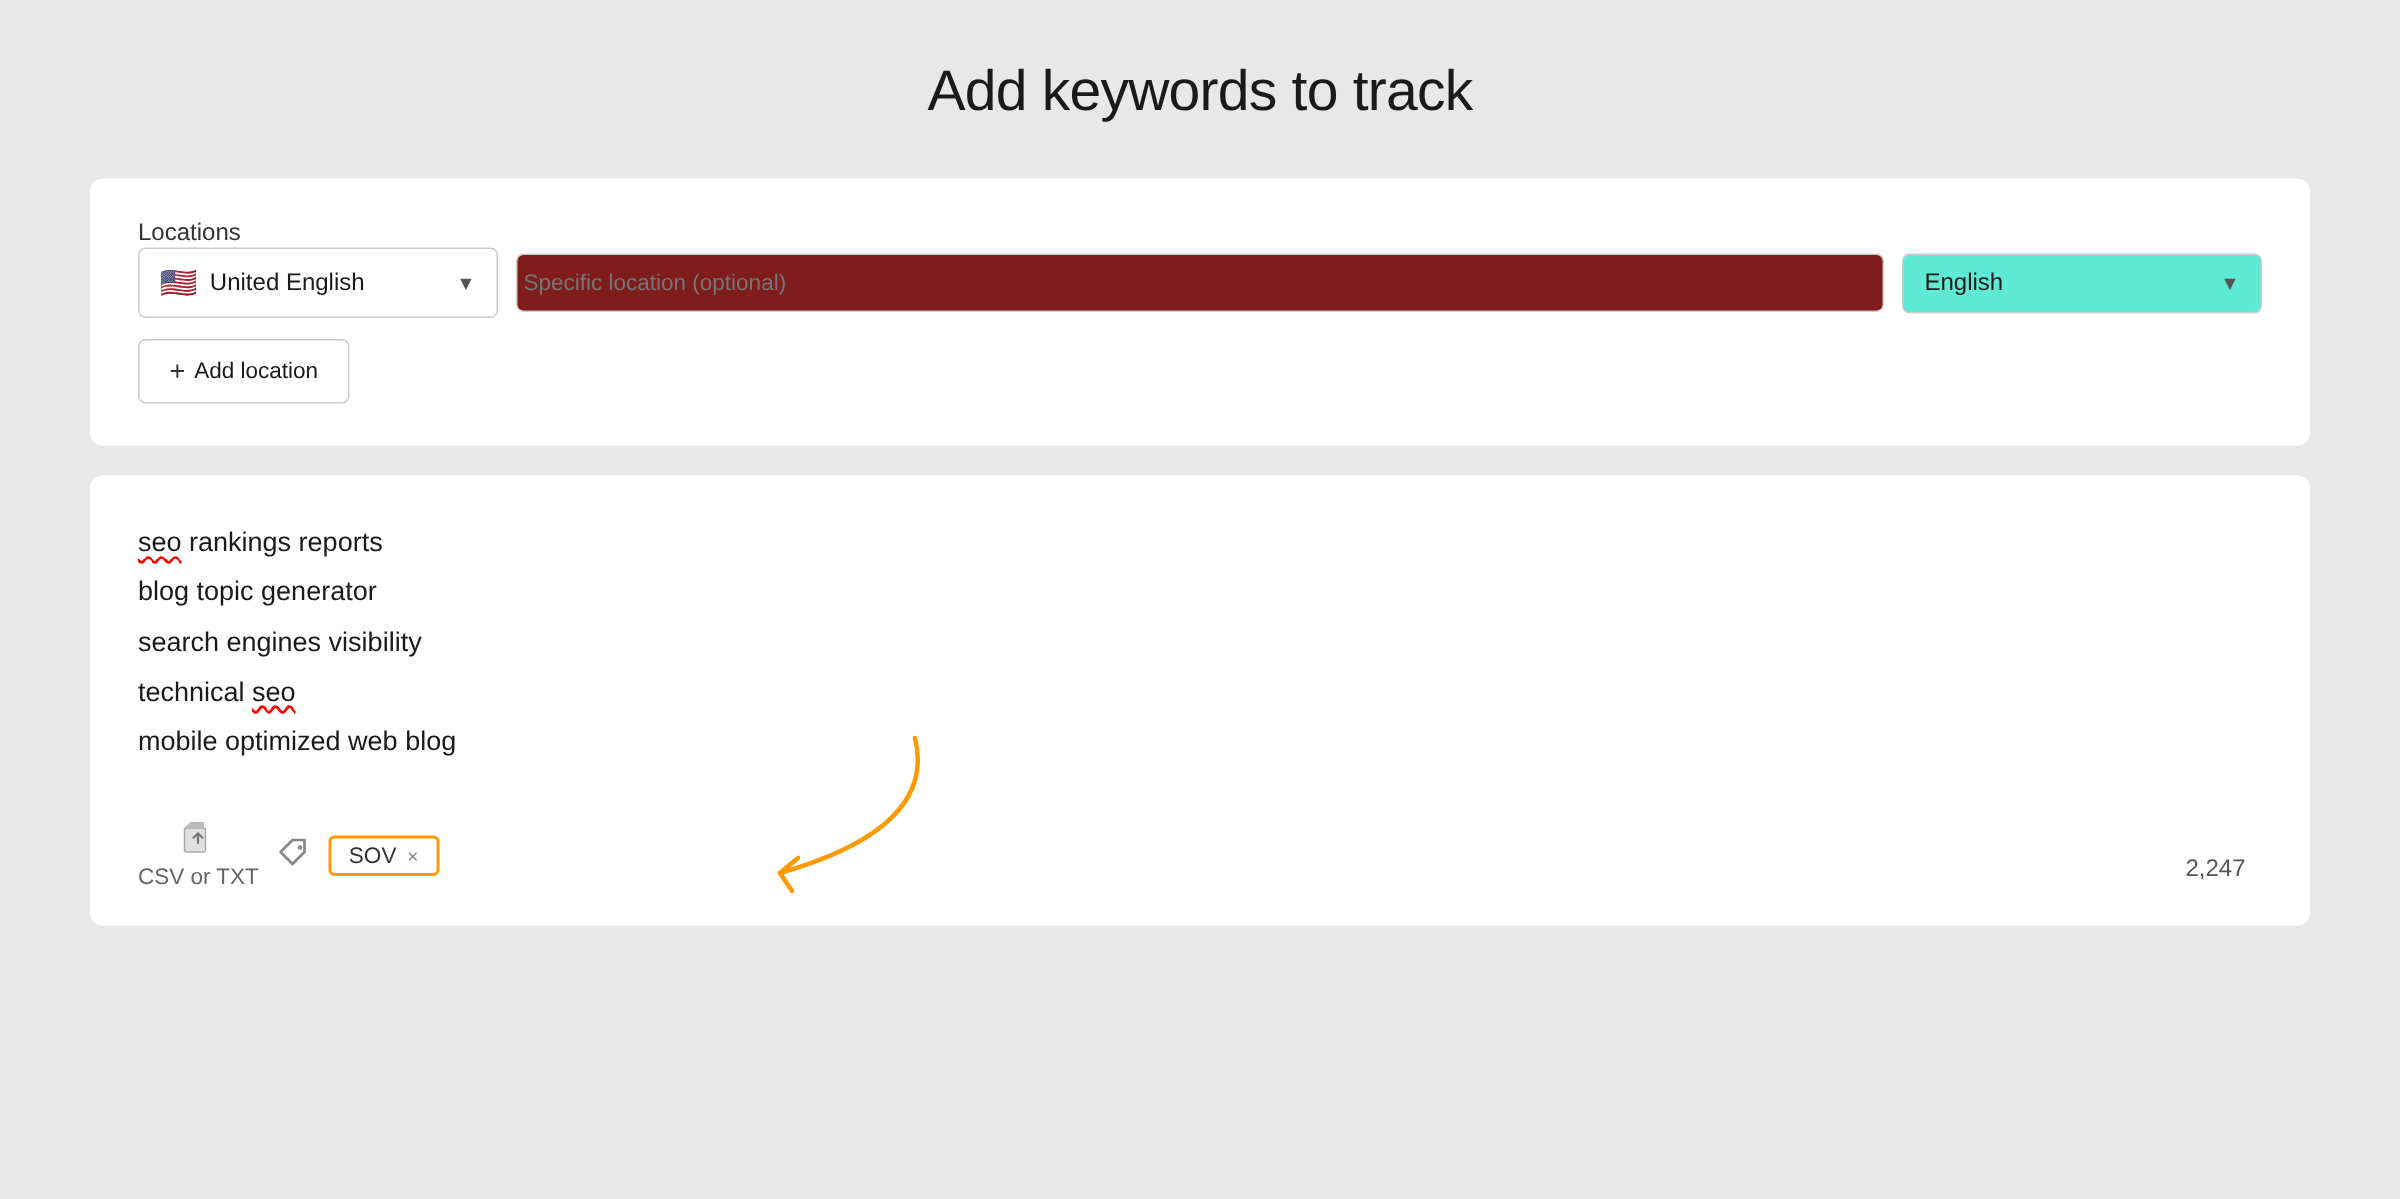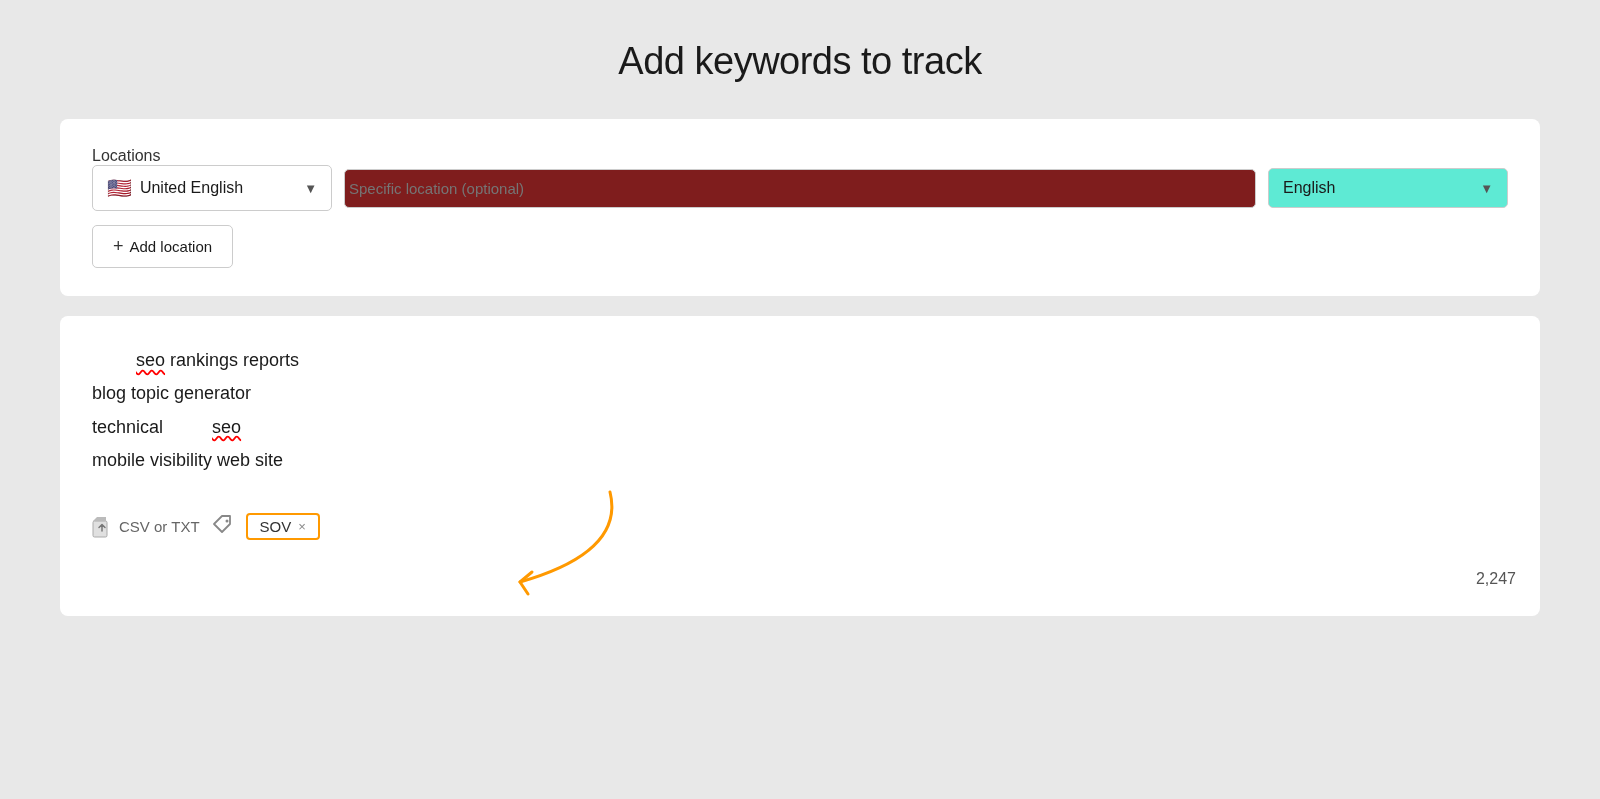--- a/index.html
+++ b/index.html
@@ -145,37 +145,37 @@
 
     .keywords-list li {
       font-size: 18px;
       color: #1a1a1a;
       line-height: 1.85;
     }
 
     .keyword-underline {
       text-decoration: underline wavy red;
       text-underline-offset: 3px;
-      margin-left: 44px;
     }
 
     .keywords-footer {
       display: flex;
       align-items: center;
       gap: 12px;
       margin-top: 10px;
     }
 
     .csv-upload {
       display: flex;
       align-items: center;
       gap: 7px;
       cursor: pointer;
       color: #666;
       font-size: 15px;
+      flex-direction: column;
     }
 
     .upload-icon {
       display: inline-block;
       width: 20px;
       height: 22px;
       color: #888;
     }
 
     .tag-icon {
@@ -199,21 +199,21 @@
     }
 
     .sov-tag .close-x {
       font-size: 13px;
       color: #888;
       margin-left: 2px;
     }
 
     .keyword-count {
       position: absolute;
-      right: 24px;
+      right: 43px;
       bottom: 28px;
       font-size: 16px;
       color: #555;
     }
 
     
     .arrow-annotation {
       position: absolute;
       left: 450px;
       bottom: 10px;
@@ -250,22 +250,23 @@
   <button class="add-location-btn">
     <span class="plus">+</span>
     <span>Add location</span>
   </button>
 </div>
 
 <div class="keywords-card">
   <ul class="keywords-list">
     <li><span class="keyword-underline">seo</span> rankings reports</li>
     <li>blog topic generator</li>
+    <li>search engines visibility</li>
     <li>technical <span class="keyword-underline">seo</span></li>
-    <li>mobile visibility web site</li>
+    <li>mobile optimized web blog</li>
   </ul>
 
   <div class="keywords-footer">
 
     <div class="csv-upload">
       <span class="upload-icon">
         <svg width="20" height="22" viewBox="0 0 20 22" fill="none" xmlns="http://www.w3.org/2000/svg">
           <rect x="1" y="5" width="14" height="16" rx="1.5" fill="#e0e0e0" stroke="#aaa" stroke-width="1"></rect>
           <path d="M14 1H5L1 5h13V1z" fill="#bbb"></path>
           <path d="M10 9v6M7 11.5l3-3 3 3" stroke="#777" stroke-width="1.5" stroke-linecap="round" stroke-linejoin="round"></path>

